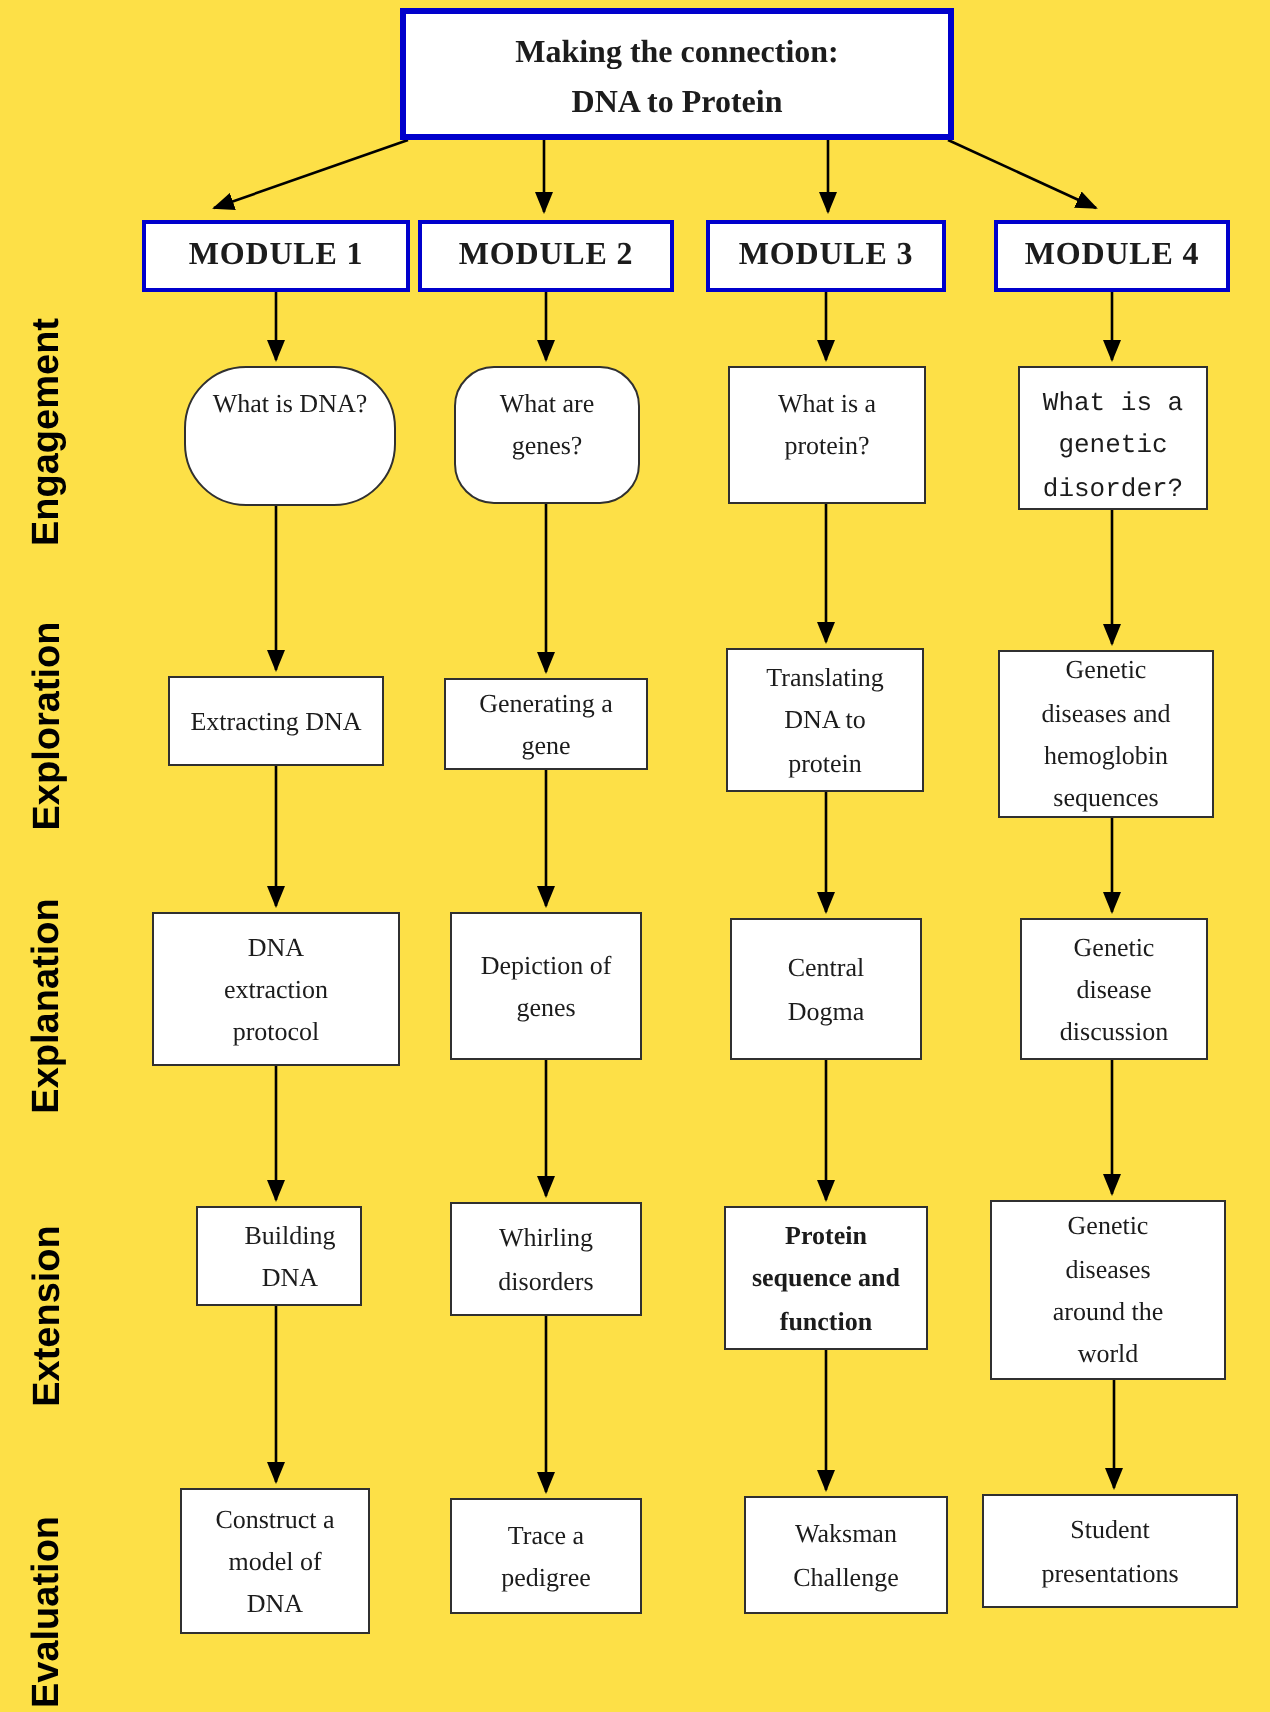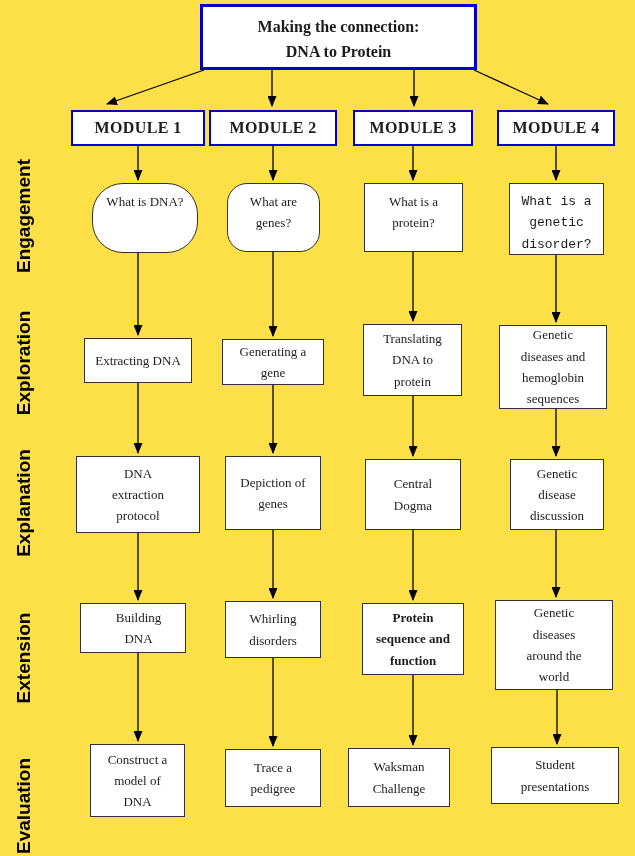--- a/index.html
+++ b/index.html
@@ -137,34 +137,34 @@
   <div class="phase" style="left:6px; top:578px; height:160px;">
     <span>Extension</span>
   </div>
   <div class="phase" style="left:6px; top:731px; height:150px;">
     <span>Evaluation</span>
   </div>
 
   <div class="box step top" style="left:92px; top:183px; width:106px; height:70px;border-radius:31px;">What is DNA?</div>
   <div class="box step" style="left:84px; top:338px; width:108px; height:45px;">Extracting DNA</div>
   <div class="box step padlg" style="left:76px; top:456px; width:124px; height:77px;">DNA extraction protocol</div>
-  <div class="box step" style="left:80px; top:603px; width:106px; height:50px;padding-left:21px;">Building DNA</div>
+  <div class="box step" style="left:98px; top:603px; width:83px; height:50px;padding-left:21px;">Building DNA</div>
   <div class="box step" style="left:90px; top:744px; width:95px; height:73px;">Construct a model of DNA</div>
 
   <div class="box step top" style="left:227px; top:183px; width:93px; height:69px;border-radius:20px;">What are genes?</div>
   <div class="box step" style="left:222px; top:339px; width:102px; height:46px;">Generating a gene</div>
   <div class="box step" style="left:225px; top:456px; width:96px; height:74px;">Depiction of genes</div>
   <div class="box step" style="left:225px; top:601px; width:96px; height:57px;">Whirling disorders</div>
   <div class="box step" style="left:225px; top:749px; width:96px; height:58px;">Trace a pedigree</div>
 
   <div class="box step top" style="left:364px; top:183px; width:99px; height:69px;">What is a protein?</div>
   <div class="box step" style="left:363px; top:324px; width:99px; height:72px;">Translating DNA to protein</div>
   <div class="box step" style="left:365px; top:459px; width:96px; height:71px;">Central Dogma</div>
   <div class="box step" style="left:362px; top:603px; width:102px; height:72px;font-weight:bold;">Protein sequence and function</div>
-  <div class="box step" style="left:348px; top:748px; width:102px; height:59px;">Waksman Challenge</div>
+  <div class="box step" style="left:372px; top:748px; width:102px; height:59px;">Waksman Challenge</div>
 
   <div class="box step top" style="left:509px; top:183px; width:95px; height:72px;font-family:Liberation Mono, monospace;">What is a genetic disorder?</div>
   <div class="box step" style="left:499px; top:325px; width:108px; height:84px;">Genetic diseases and hemoglobin sequences</div>
   <div class="box step" style="left:510px; top:459px; width:94px; height:71px;">Genetic disease discussion</div>
   <div class="box step padlg" style="left:495px; top:600px; width:118px; height:90px;">Genetic diseases around the world</div>
   <div class="box step" style="left:491px; top:747px; width:128px; height:57px;">Student presentations</div>
 
 </div>
 
 </body></html>

